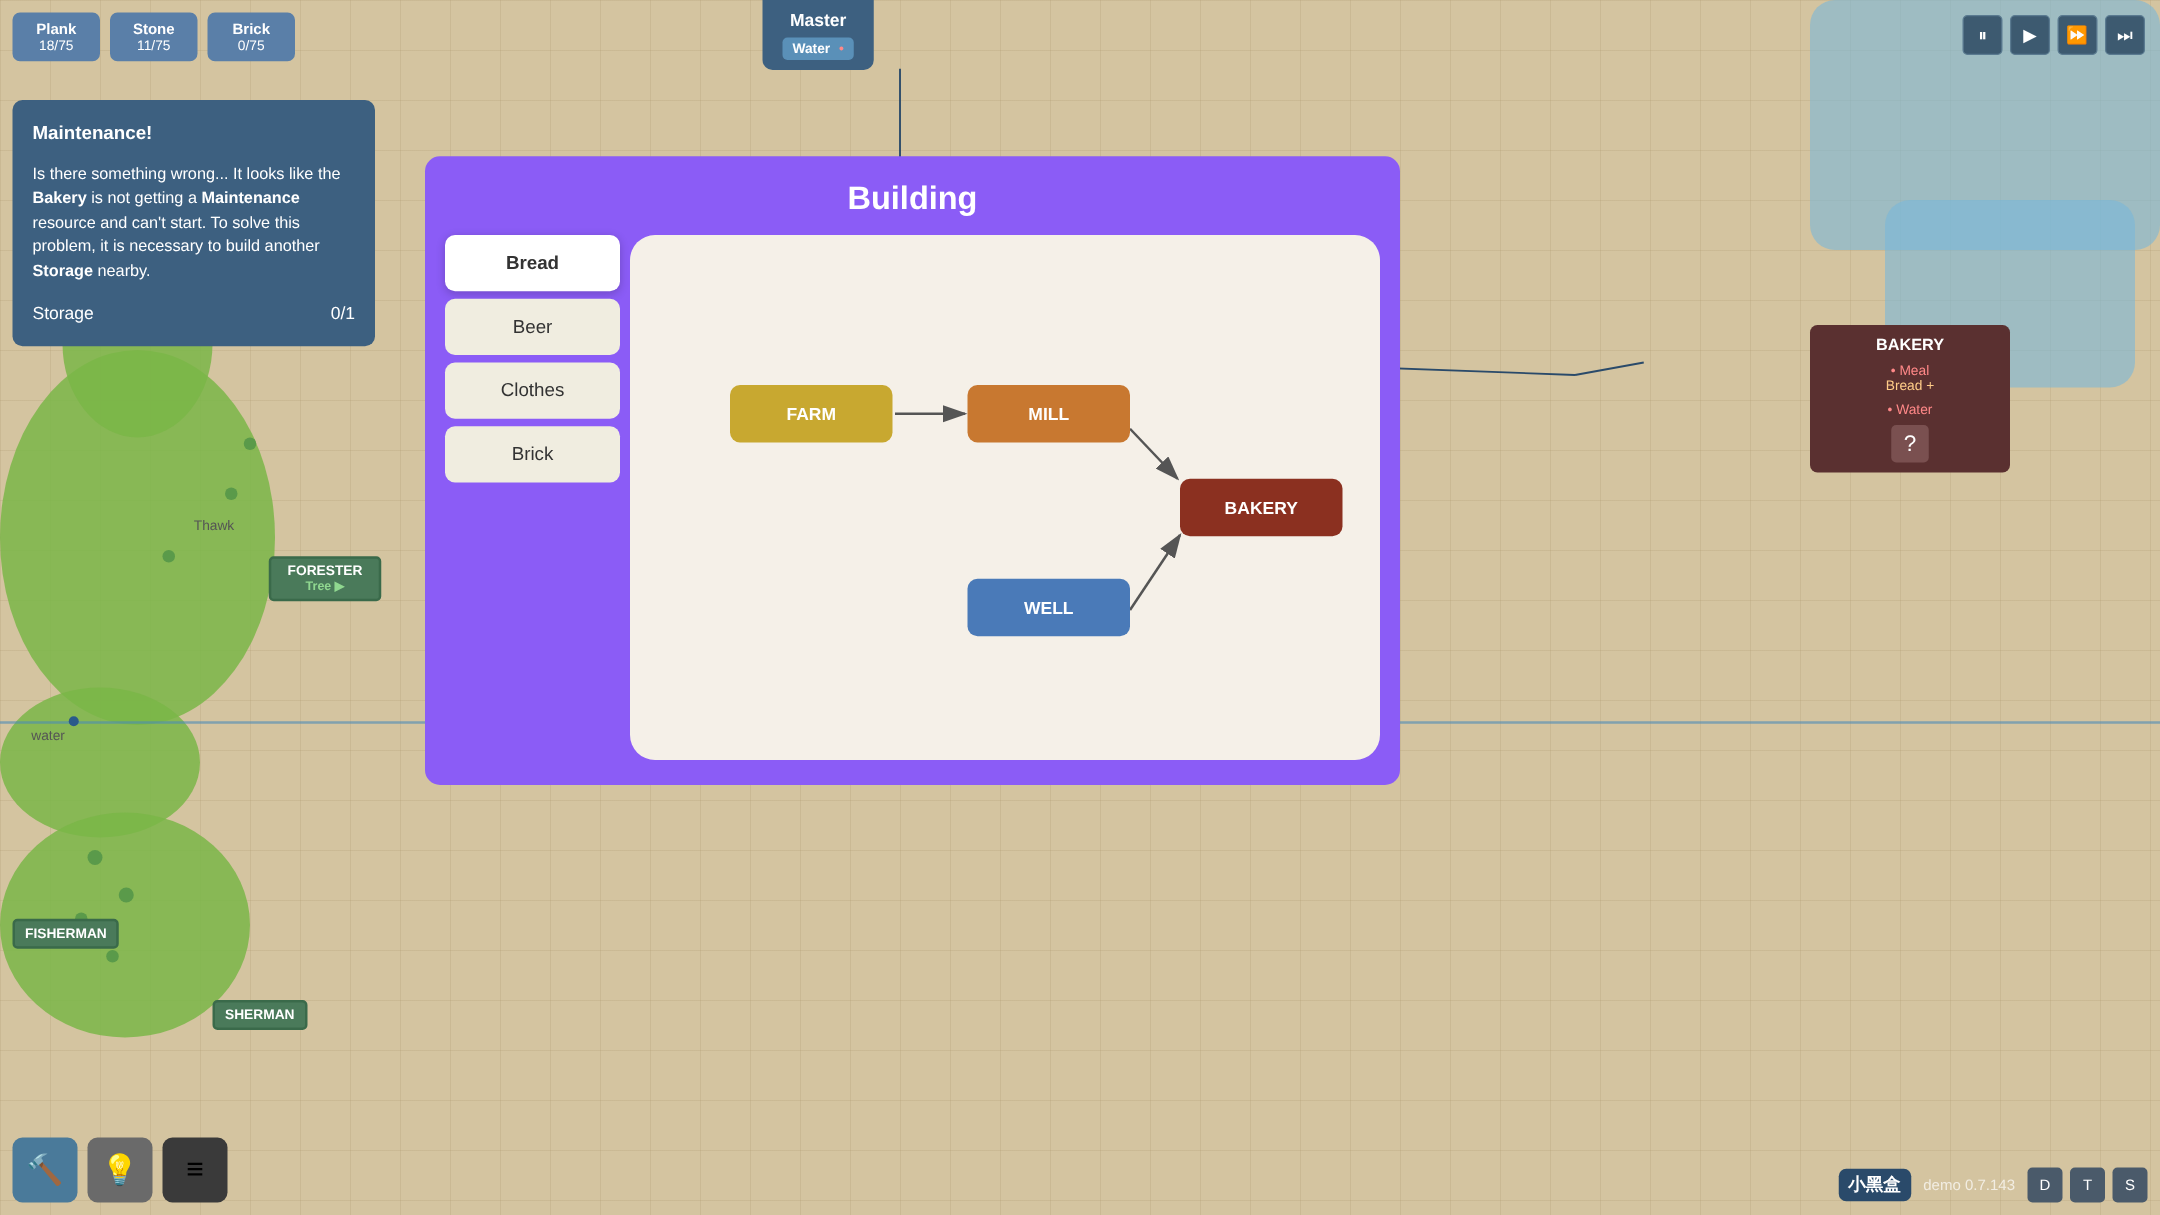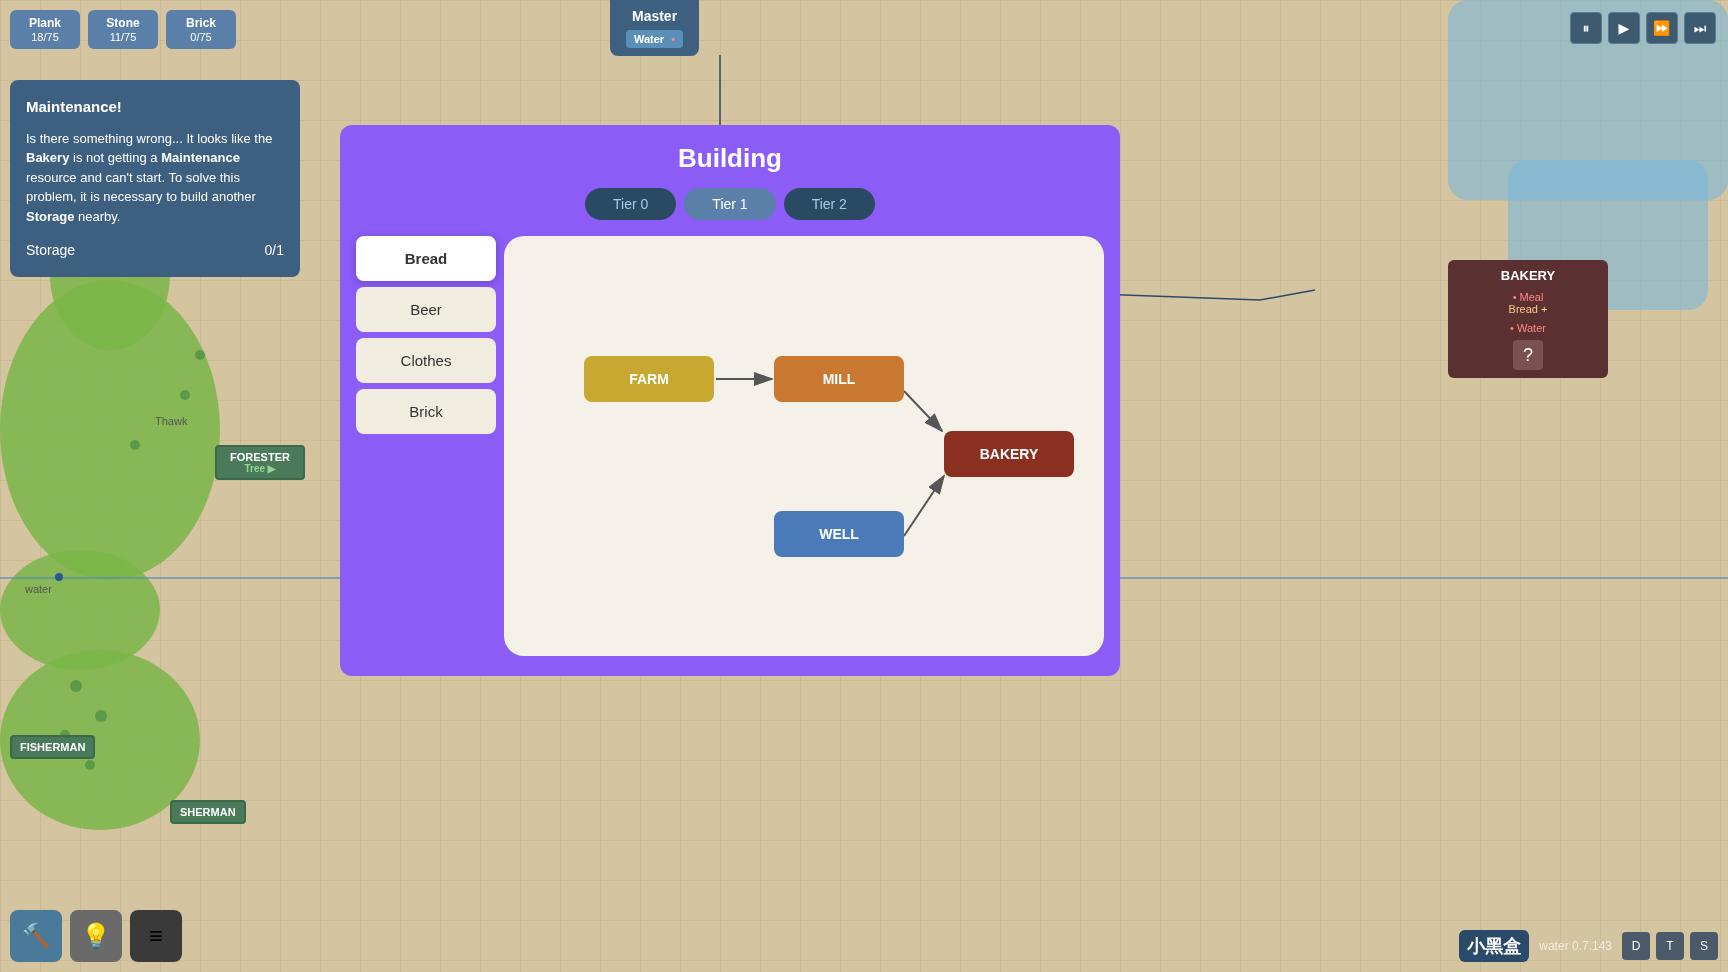--- a/index.html
+++ b/index.html
@@ -419,21 +419,21 @@
       z-index: 10;
       display: flex;
       align-items: center;
       gap: 10px;
     }
 
     .version-logo {
       background: #2a4a6a;
       border-radius: 6px;
       padding: 4px 8px;
-      font-size: 18px;
+      font-size: 14px;
       color: white;
       font-weight: bold;
     }
 
     .social-icons {
       display: flex;
       gap: 6px;
     }
 
     .social-icon {
@@ -573,25 +573,20 @@
   FISHERMAN
 </div>
 
 <div class="map-building sherman">
   SHERMAN
 </div>
 
 <div class="building-dialog">
   <div class="dialog-title">Building</div>
 
-  <div class="dialog-tabs">
-    <button class="dialog-tab">Tier 0</button>
-    <button class="dialog-tab active">Tier 1</button>
-    <button class="dialog-tab">Tier 2</button>
-  </div>
 
   <div class="dialog-content">
 
     <div class="dialog-sidebar">
       <div class="sidebar-item active">Bread</div>
       <div class="sidebar-item">Beer</div>
       <div class="sidebar-item">Clothes</div>
       <div class="sidebar-item">Brick</div>
     </div>
 
@@ -635,19 +630,19 @@
 </div>
 
 <div class="bottom-toolbar">
   <div class="tool-btn hammer">🔨</div>
   <div class="tool-btn lightbulb">💡</div>
   <div class="tool-btn menu">≡</div>
 </div>
 
 <div class="version-info">
   <div class="version-logo">小黑盒</div>
-  <span>water 0.7.143</span>
+  <span>demo 0.7.143</span>
   <div class="social-icons">
     <div class="social-icon">D</div>
     <div class="social-icon">T</div>
     <div class="social-icon">S</div>
   </div>
 </div>
 
 </body></html>

